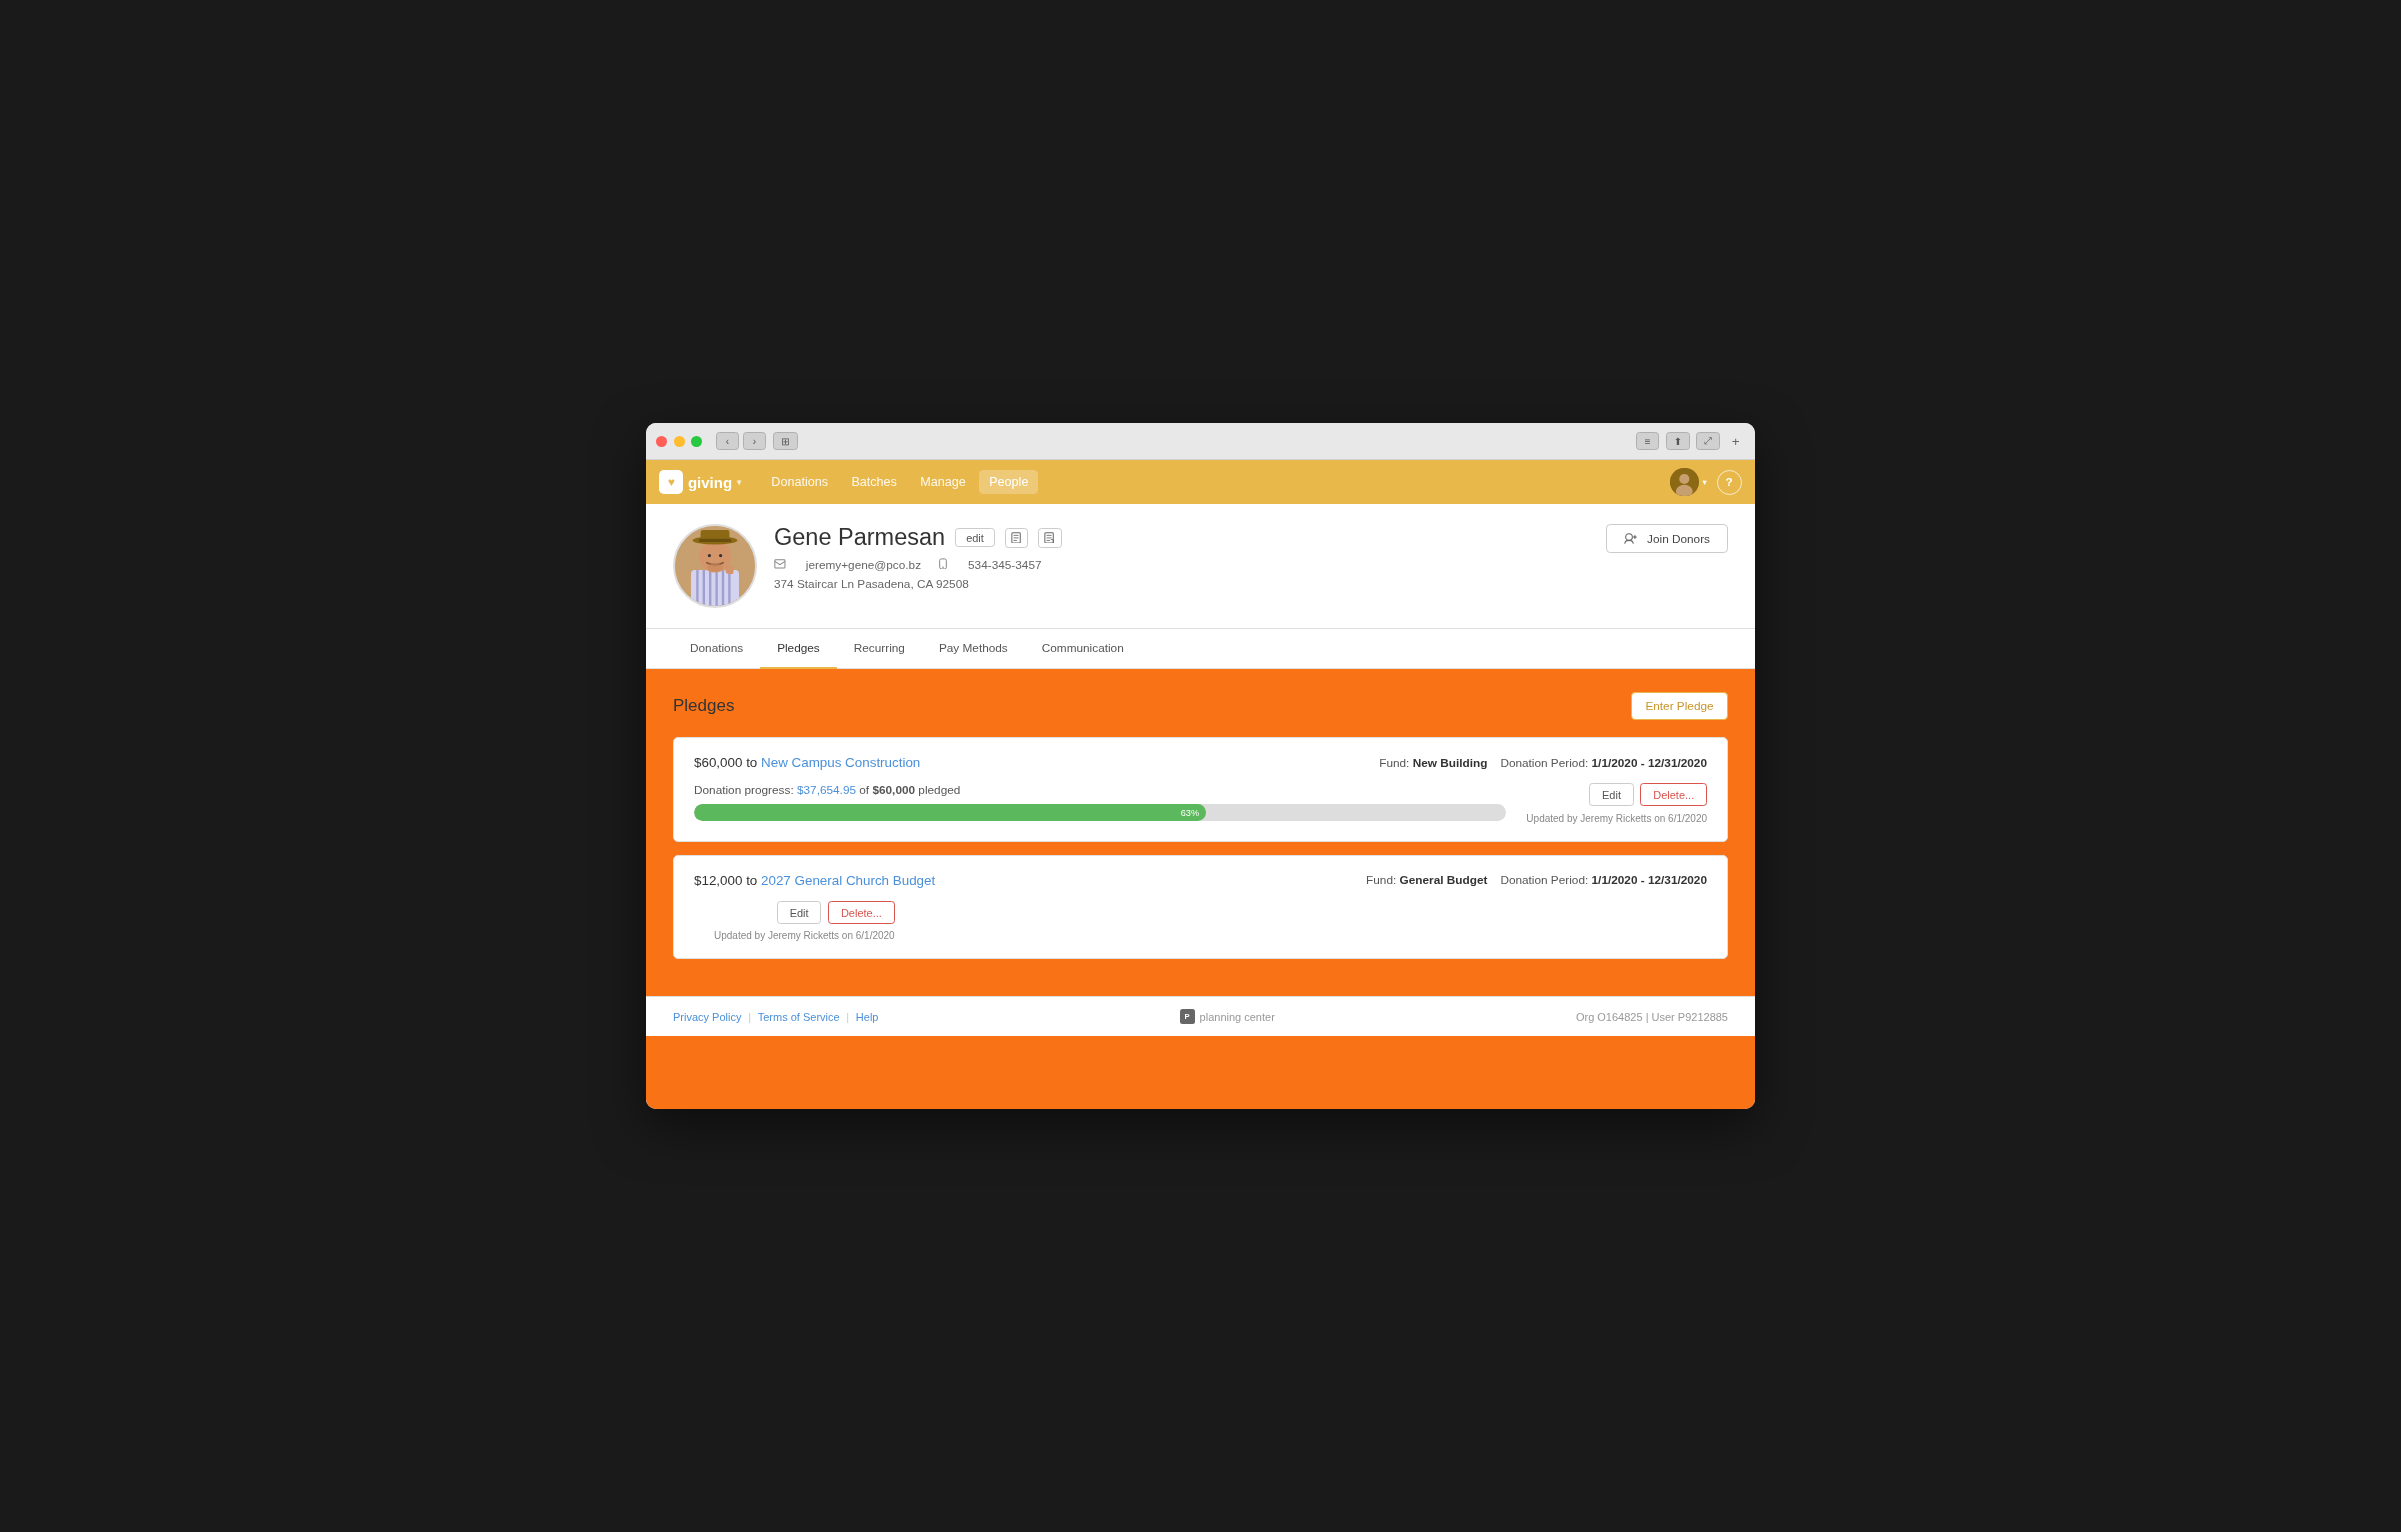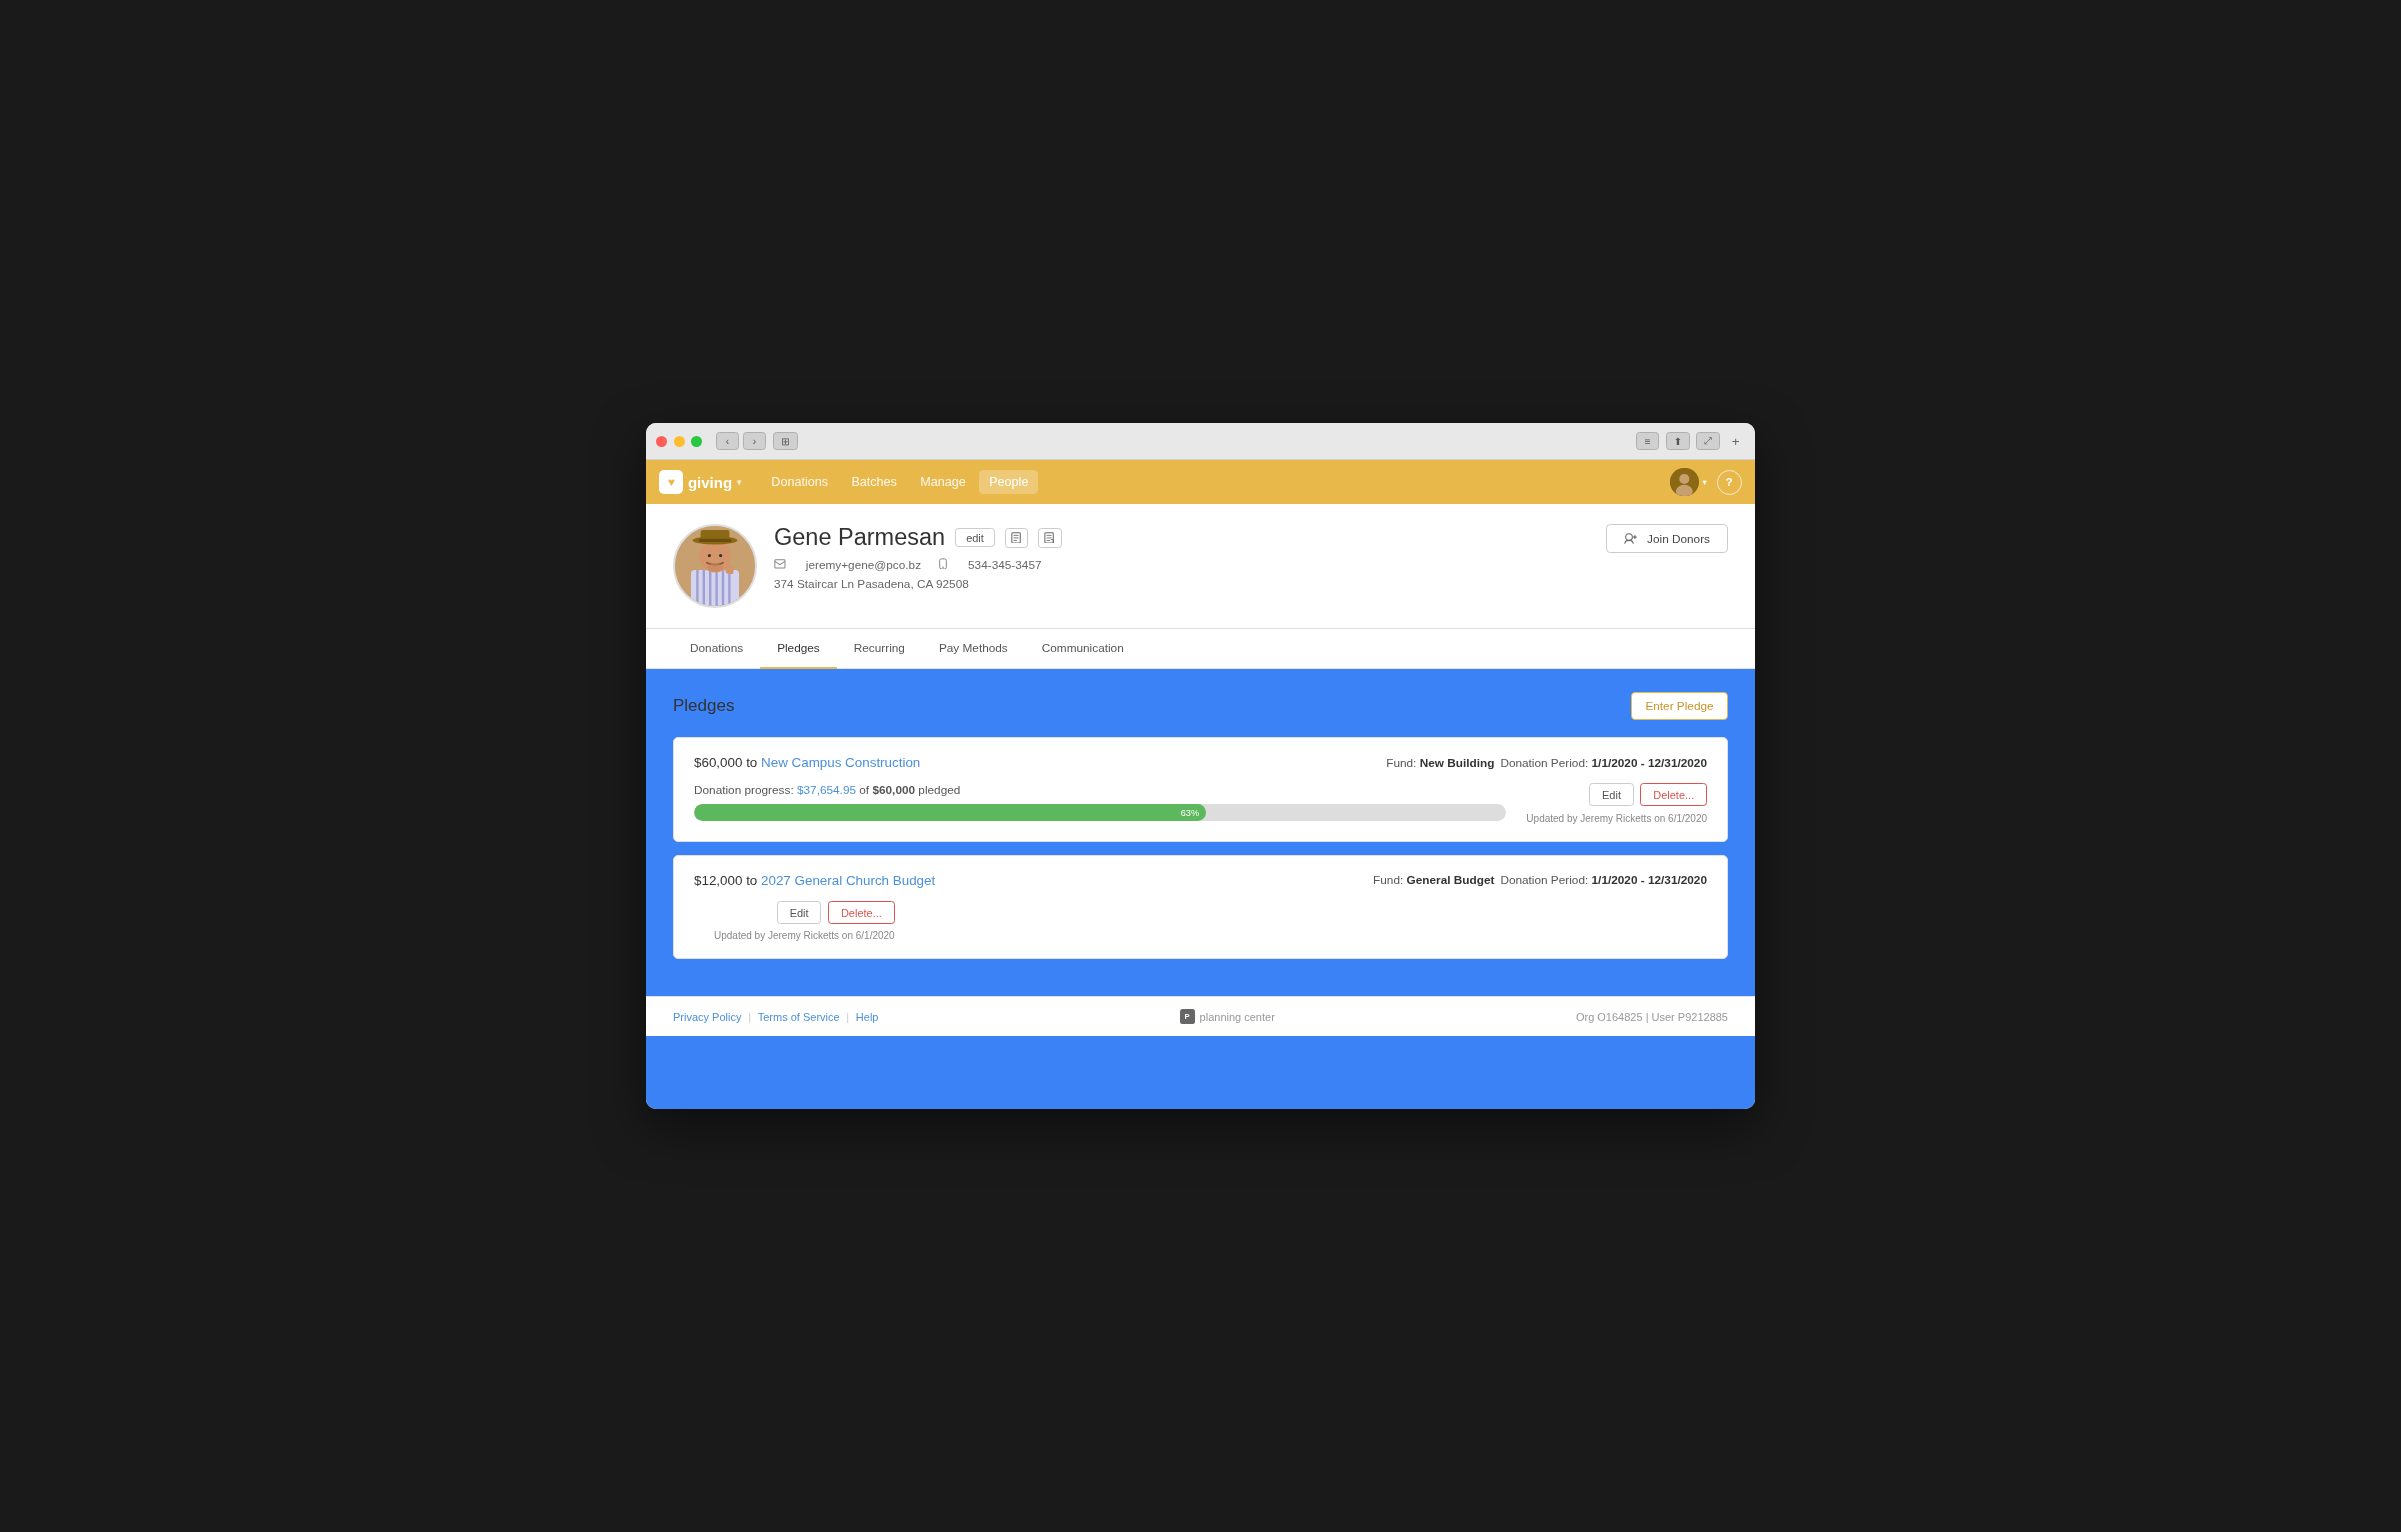--- a/index.html
+++ b/index.html
@@ -193,21 +193,21 @@
       align-items: center;
       justify-content: center;
       color: white;
       font-size: 11.8px;
       font-weight: bold;
       cursor: pointer;
     }
 
     
     .main-content {
-      background: #3b82f6;
+      background: #f97316;
       padding: 0;
       min-height: 605px;
     }
 
     
     .profile-section {
       background: white;
       padding: 20px 27px;
       display: flex;
       align-items: flex-start;
@@ -363,21 +363,21 @@
       font-size: 13.4px;
       color: #333;
     }
     .pledge-link {
       color: #4a90d9;
       text-decoration: none;
       font-weight: 500;
     }
     .pledge-meta {
       display: flex;
-      gap: 6px;
+      gap: 13px;
       font-size: 11.8px;
       color: #555;
       padding-left: 20px;
     }
     .pledge-meta strong { color: #333; }
     .pledge-body {
       display: flex;
       align-items: flex-start;
       justify-content: space-between;
     }

